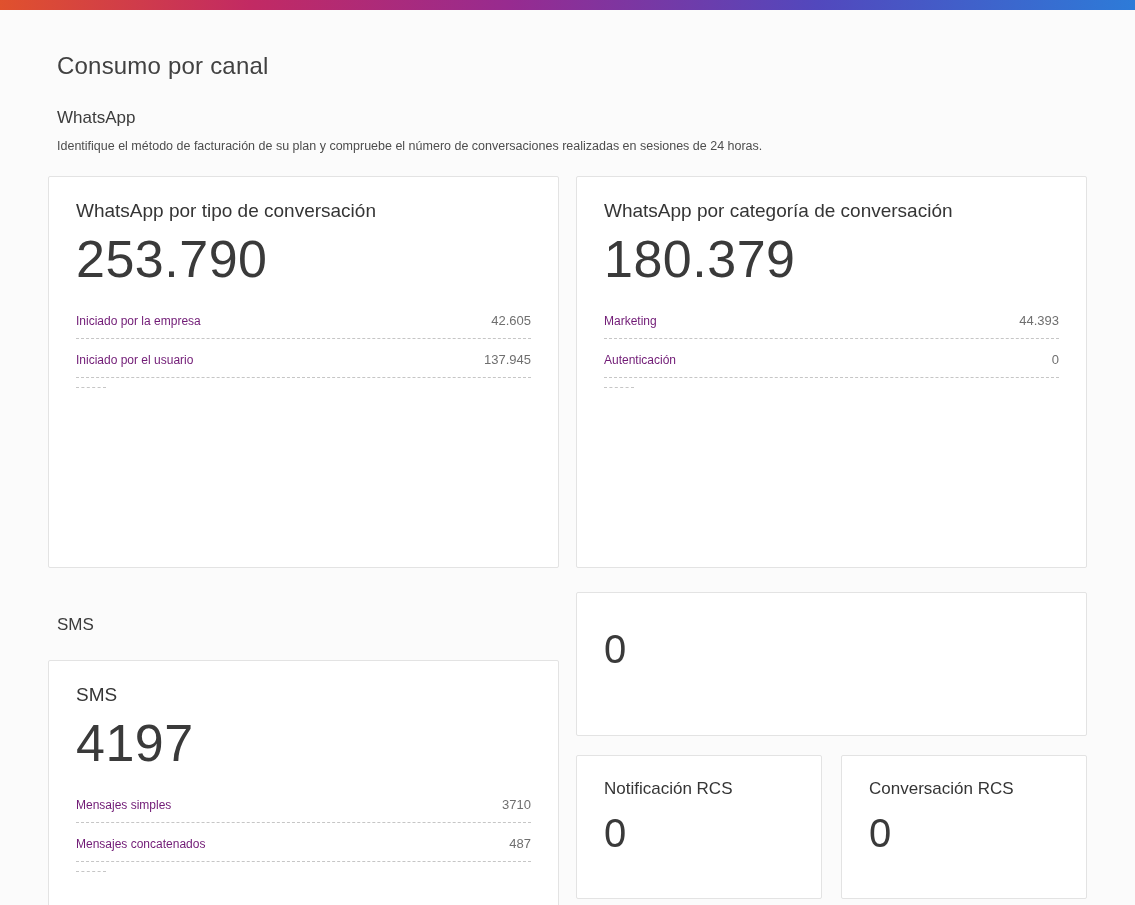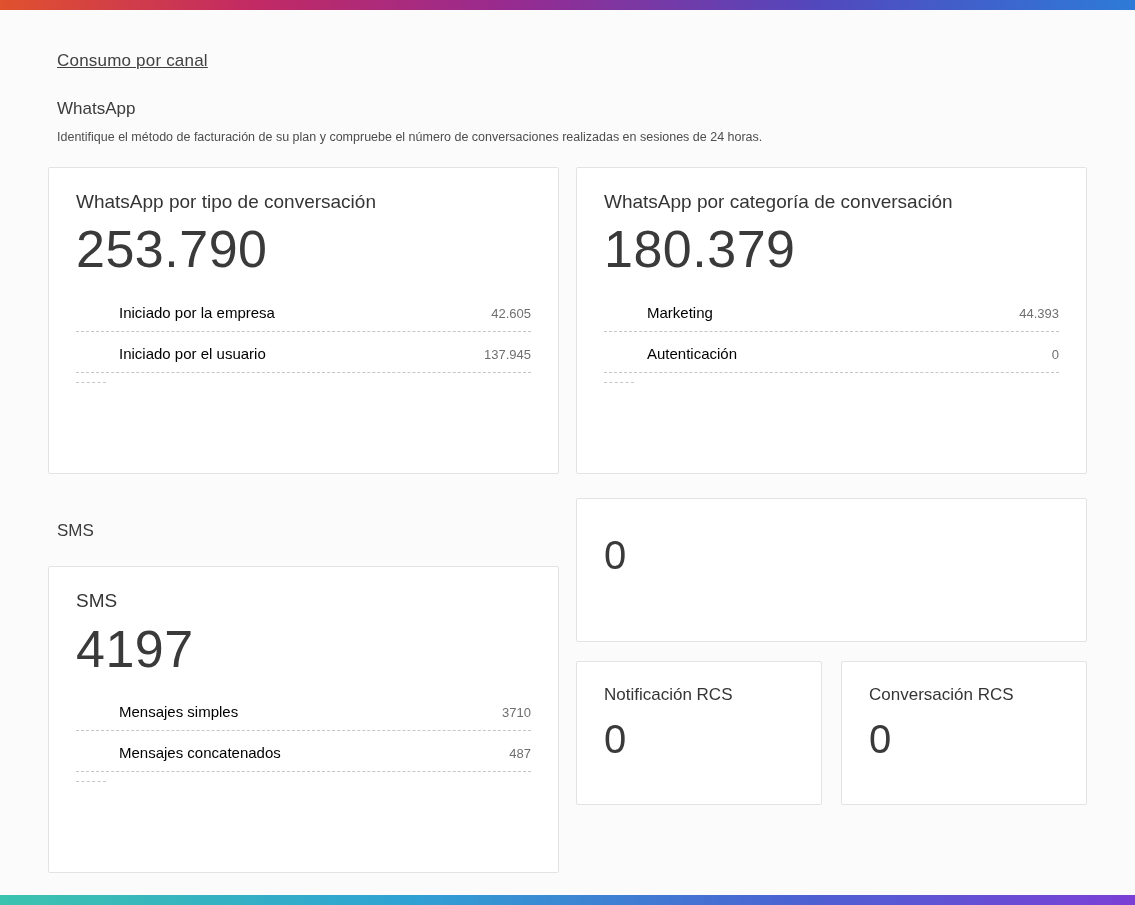--- a/index.html
+++ b/index.html
@@ -19,26 +19,25 @@
     background: linear-gradient(90deg, #e0512d 0%, #c22a63 22%, #972b90 45%, #5248bd 72%, #2d7bd8 100%);
   }
   .bottom-bar {
     margin-top: auto;
     background: linear-gradient(90deg, #3cc3ae 0%, #2fa3d3 35%, #4b62d2 70%, #7b3fd6 100%);
   }
   .content { flex: 1 1 auto; padding: 0 48px; }
 
   .page-title {
     margin: 40px 0 0 9px;
-    font-size: 17px;
+    font-size: 24px;
     line-height: 1.3;
     font-weight: 400;
     color: #414141;
     letter-spacing: .2px;
-    text-decoration: underline;
   }
   .section-heading {
     margin: 26px 0 0 9px;
     font-size: 17px;
     line-height: 1.3;
     font-weight: 500;
     color: #3c3c3c;
   }
   .section-desc {
     margin: 9px 0 8px 9px;
@@ -52,21 +51,21 @@
     grid-template-columns: 1fr 1fr;
     gap: 17px;
     margin-top: 20px;
   }
   .card {
     background: #ffffff;
     border: 1px solid #e3e3e3;
     border-radius: 2px;
     padding: 22px 27px;
   }
-  .card.tall { height: 307px; }
+  .card.tall { height: 392px; }
 
   .card-title {
     font-size: 19px;
     line-height: 1.25;
     font-weight: 400;
     color: #353535;
   }
   .card-title.small { font-size: 17px; }
   .card-total {
     font-size: 52px;
@@ -82,21 +81,21 @@
   }
 
   .stat-rows { margin-top: 12px; }
   .stat-row {
     display: flex;
     justify-content: space-between;
     align-items: baseline;
     padding: 13px 0 10px;
     border-bottom: 1px dashed #c6c6c6;
   }
-  .stat-label { font-size: 15px; color: #000000; margin-left: 43px; }
+  .stat-label { font-size: 12px; color: #701a75; }
   .stat-value { font-size: 13px; color: #6f6f6f; }
   .trailing-dash {
     width: 30px;
     height: 10px;
     border-bottom: 1px dashed #c6c6c6;
   }
 
   .second-section {
     display: grid;
     grid-template-columns: 1fr 1fr;

